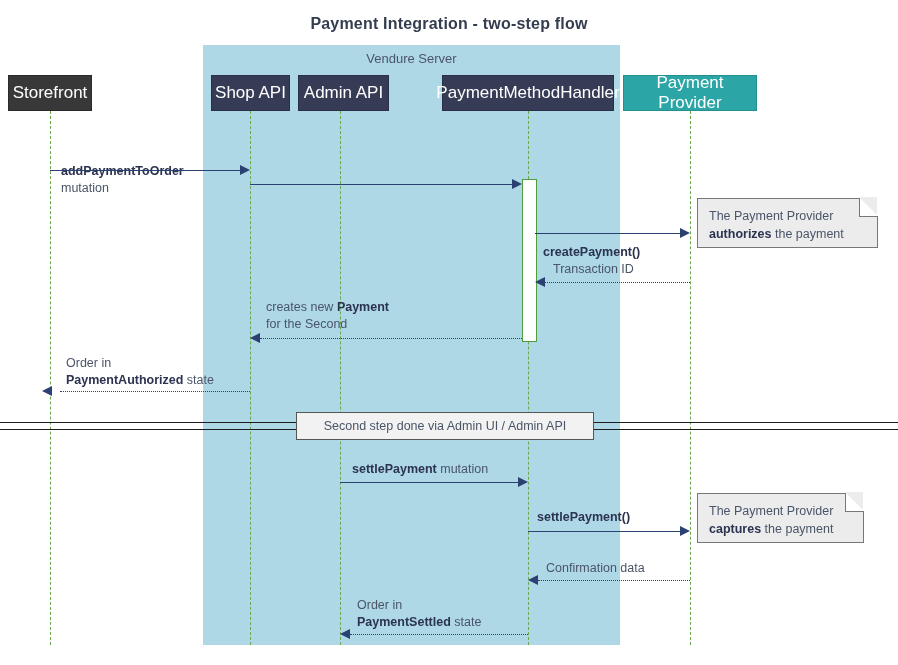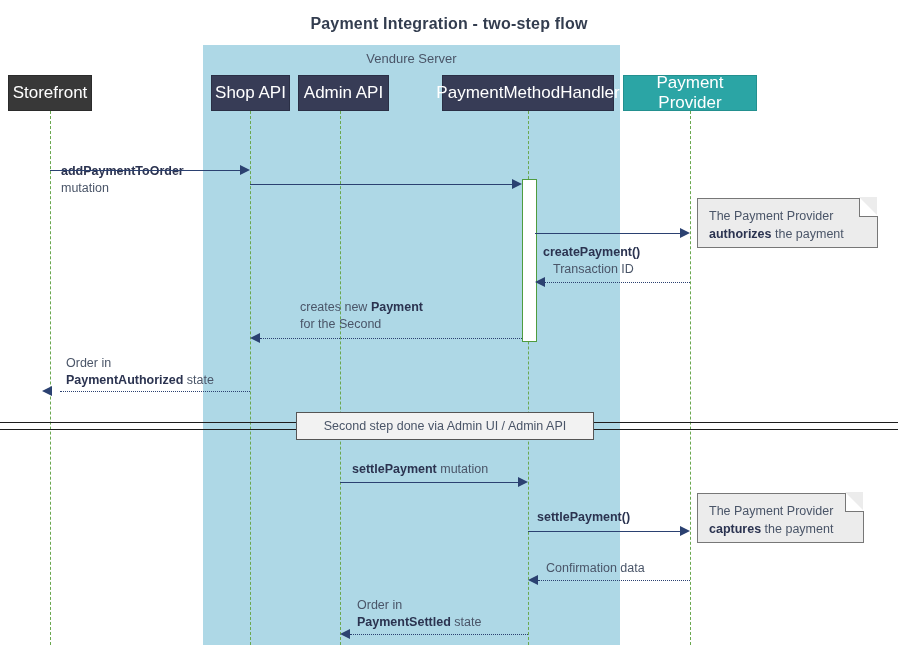--- a/index.html
+++ b/index.html
@@ -146,21 +146,21 @@
     <div>The Payment Provider</div>
     <div><b>authorizes</b><span> the payment</span></div>
   </div>
 
   <div class="abs msg-label" style="left:553px;top:261px;">
     <span>Transaction ID</span>
   </div>
   <div class="abs msg-line dotted" style="left:545px;top:282px;width:145px;"></div>
   <div class="abs arrowhead left" style="left:535px;top:277px;"></div>
 
-  <div class="abs msg-label" style="left:266px;top:299px;margin-left:34px;">
+  <div class="abs msg-label" style="left:266px;top:299px;">
     <div><span>creates new </span><b>Payment</b></div>
     <div><span>for the Second</span></div>
   </div>
   <div class="abs msg-line dotted" style="left:260px;top:338px;width:262px;"></div>
   <div class="abs arrowhead left" style="left:250px;top:333px;"></div>
 
   <div class="abs msg-label" style="left:66px;top:355px;">
     <div><span>Order in</span></div>
     <div><b>PaymentAuthorized</b><span> state</span></div>
   </div>

